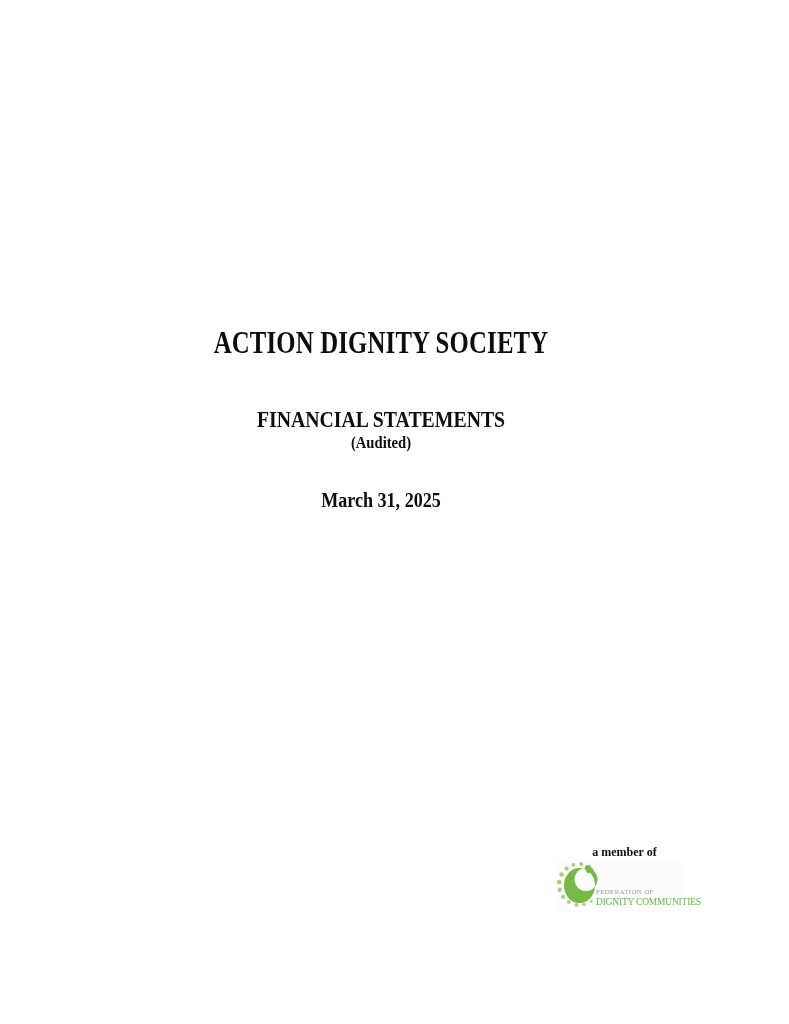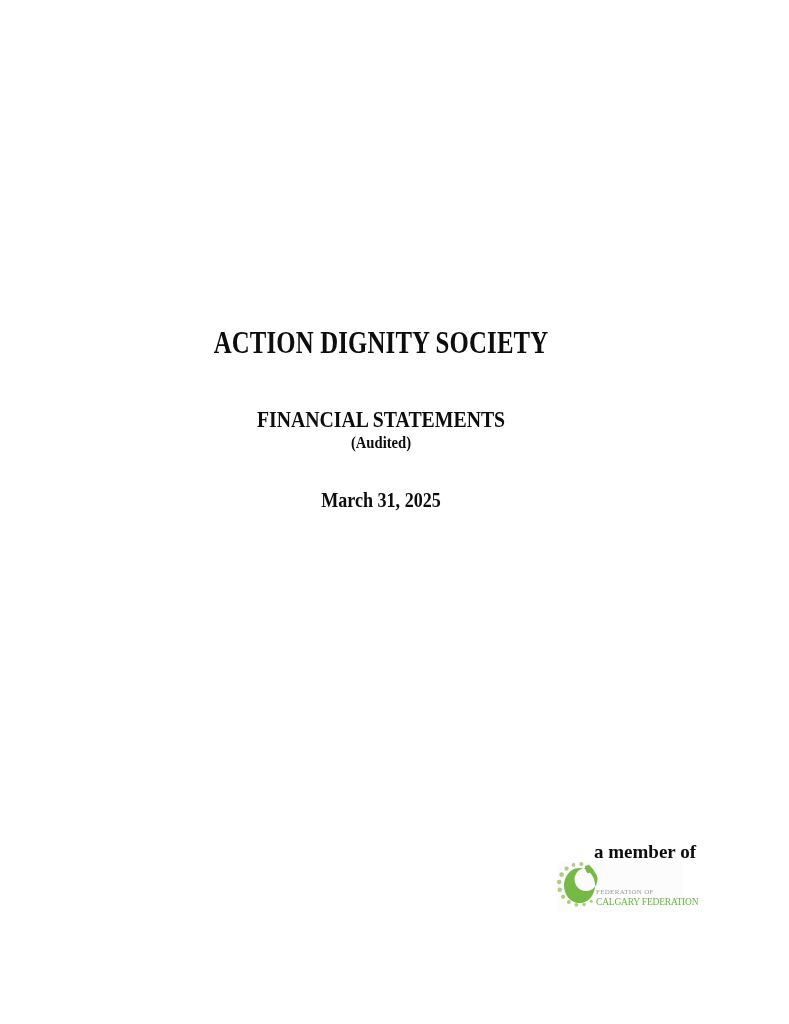--- a/index.html
+++ b/index.html
@@ -57,24 +57,24 @@
     line-height:26px;
     transform:scaleX(0.86);
   }
   .member-block{
     position:absolute;
     left:553px;
     top:845px;
     width:143px;
   }
   .member-text{
-    font-size:19px;
+    font-size:12px;
     font-weight:600;
     line-height:14px;
-    text-align:right;
+    text-align:center;
     color:var(--text);
   }
   .fcc-logo{
     position:relative;
     margin-left:5px;
     margin-top:3px;
     width:124px;
     height:50px;
     background:var(--logo-background);
   }
@@ -143,18 +143,18 @@
         <circle class="dot" cx="35.3" cy="45.3" r="1.5"></circle>
 
         <path class="mark" fill-rule="evenodd" d="M23.5,12 a15.5,17.5 0 1,0 0.01,0 Z
                  M30,12 a11.5,11.5 0 1,0 0.01,0 Z"></path>
 
         <path class="mark" d="M29,10 C32,8.5 35.5,10.5 38,14.5 L31.5,17.5 C29.8,15 29,12.2 29,10 Z"></path>
       </svg>
 
       <div class="fcc-text">
         <div class="fcc-line1">FEDERATION OF</div>
-        <div class="fcc-line2">CALGARY FEDERATION</div>
+        <div class="fcc-line2">DIGNITY COMMUNITIES</div>
       </div>
     </div>
   </div>
 
 </div>
 
 </body></html>

